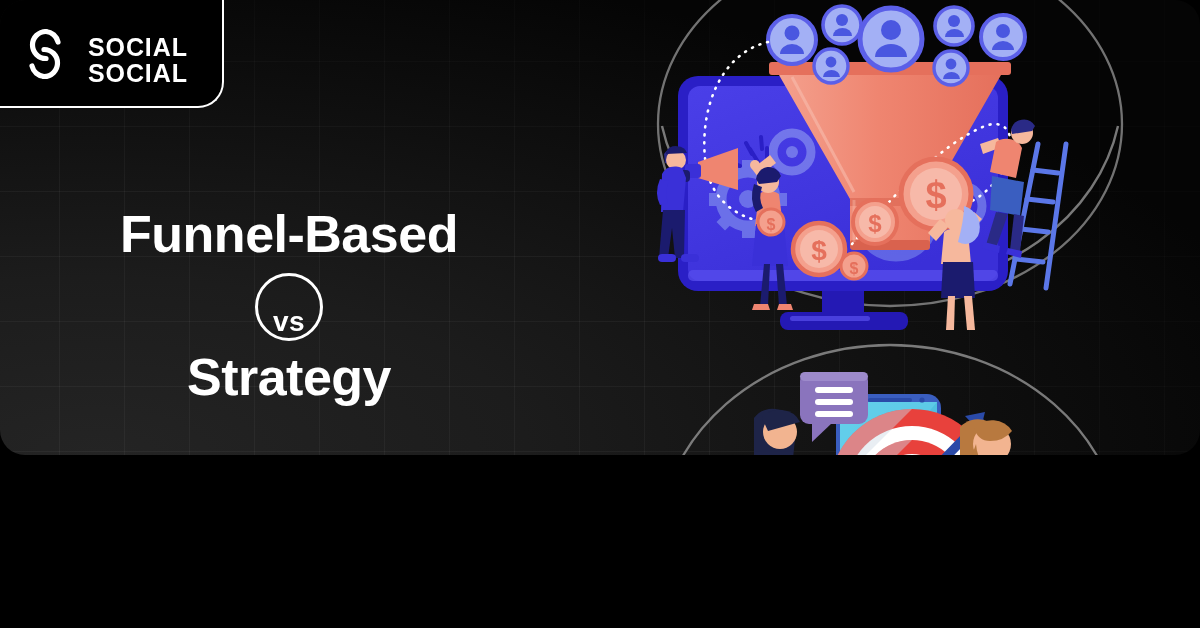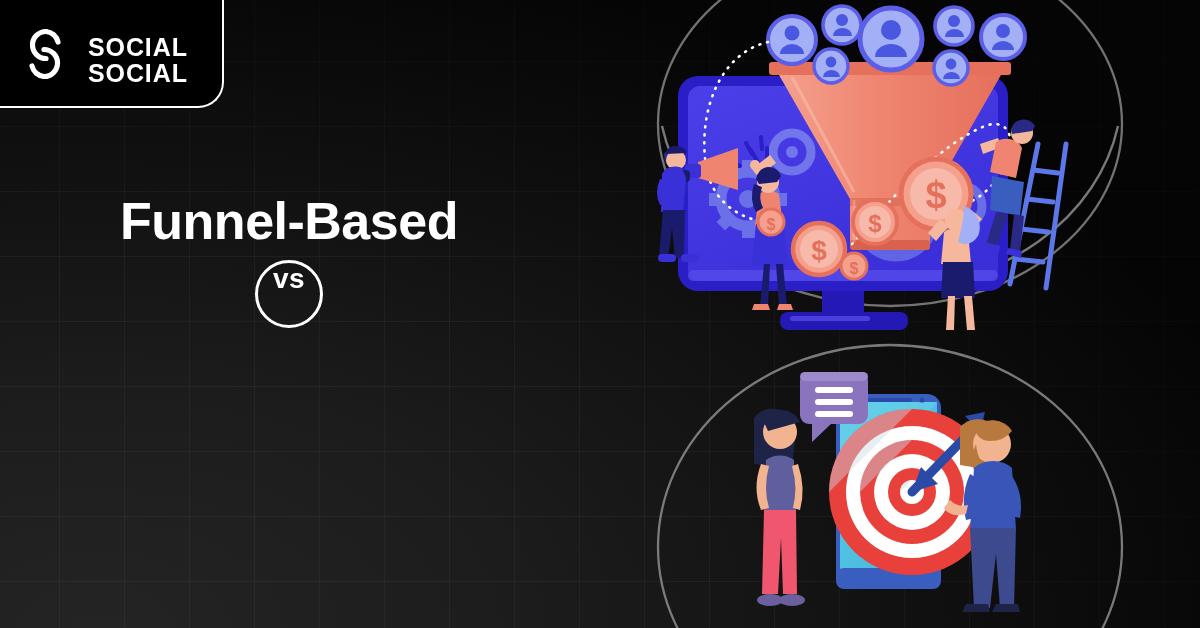--- a/index.html
+++ b/index.html
@@ -6,24 +6,25 @@
   * { margin:0; padding:0; box-sizing:border-box; }
   html,body { background:#000; }
   body {
     width:1200px; height:628px;
     font-family:"Liberation Sans", sans-serif;
     overflow:hidden;
   }
 
   .canvas {
     position:relative;
-    width:1200px; height:628px;
+    width:1200px; height:455px;
     background:
       radial-gradient(120% 130% at 8% 100%, #242424 0%, #1c1c1c 30%, #101010 58%, #050505 85%);
     overflow:hidden;
+    border-radius:25px;
   }
 
   
   .grid {
     position:absolute; inset:0;
     background-image:
       linear-gradient(to right, rgba(255,255,255,0.045) 1px, transparent 1px),
       linear-gradient(to bottom, rgba(255,255,255,0.045) 1px, transparent 1px);
     background-size:65px 65px;
     background-position:-6px -4px;
@@ -47,40 +48,40 @@
   .logo-mark { width:58px; height:64px; flex:none; }
   .logo-word {
     color:#fff; font-weight:bold;
     font-size:25px; line-height:1.05;
     letter-spacing:0.9px;
   }
   .logo-word span { display:block; }
 
   
   .headline {
-    position:absolute; left:0; top:195px;
+    position:absolute; left:0; top:208px;
     width:578px;
     text-align:center;
     color:#ffffff;
   }
   .title-line {
     font-size:52px;
     font-weight:bold;
     line-height:1.02;
     letter-spacing:-0.5px;
     white-space:nowrap;
   }
   .title-top { margin-bottom:2px; }
 
   .vs-badge {
     width:68px; height:68px;
     margin:12px auto 10px auto;
     border:3px solid #ffffff;
     border-radius:50%;
-    display:flex; align-items:flex-start; justify-content:center;
+    display:flex; align-items:flex-end; justify-content:center;
     color:#ffffff;
     font-size:28px; font-weight:bold;
     letter-spacing:0.5px;
   }
 
   
   .ill { position:absolute; }
   .ill-top    { left:640px; top:-6px;  width:500px; height:336px; }
   .ill-bottom { left:640px; top:332px; width:500px; height:300px; }
   .ill svg { width:100%; height:100%; display:block; }
@@ -107,20 +108,21 @@
     </div>
   </div>
 
   <div class="headline">
     <div class="title-line title-top">Funnel-Based</div>
 
     <div class="vs-badge">
       <span>vs</span>
     </div>
 
+    <div class="title-line">Strategy</div>
   </div>
 
   <div class="ill ill-top">
   <svg viewBox="0 0 500 336" xmlns="http://www.w3.org/2000/svg">
     <defs>
       <linearGradient id="funnelG" x1="0" y1="0" x2="1" y2="0">
         <stop offset="0" stop-color="#f4a08d"></stop>
             <stop offset="0.45" stop-color="#ef8570"></stop>
         <stop offset="1" stop-color="#e5705c"></stop>
       </linearGradient>

